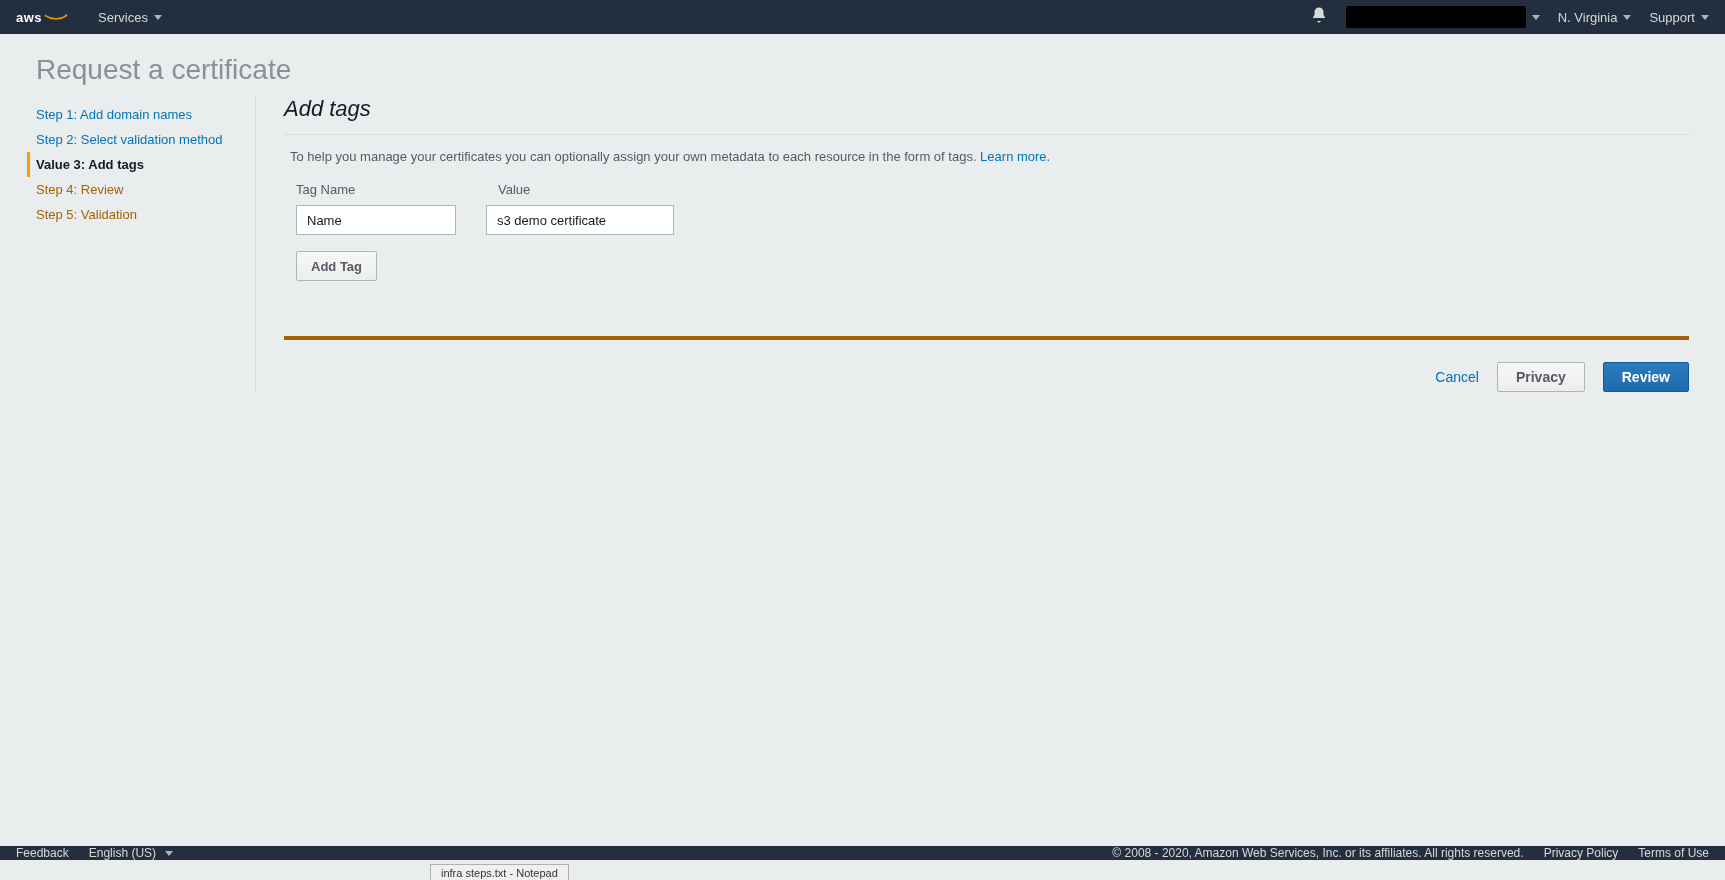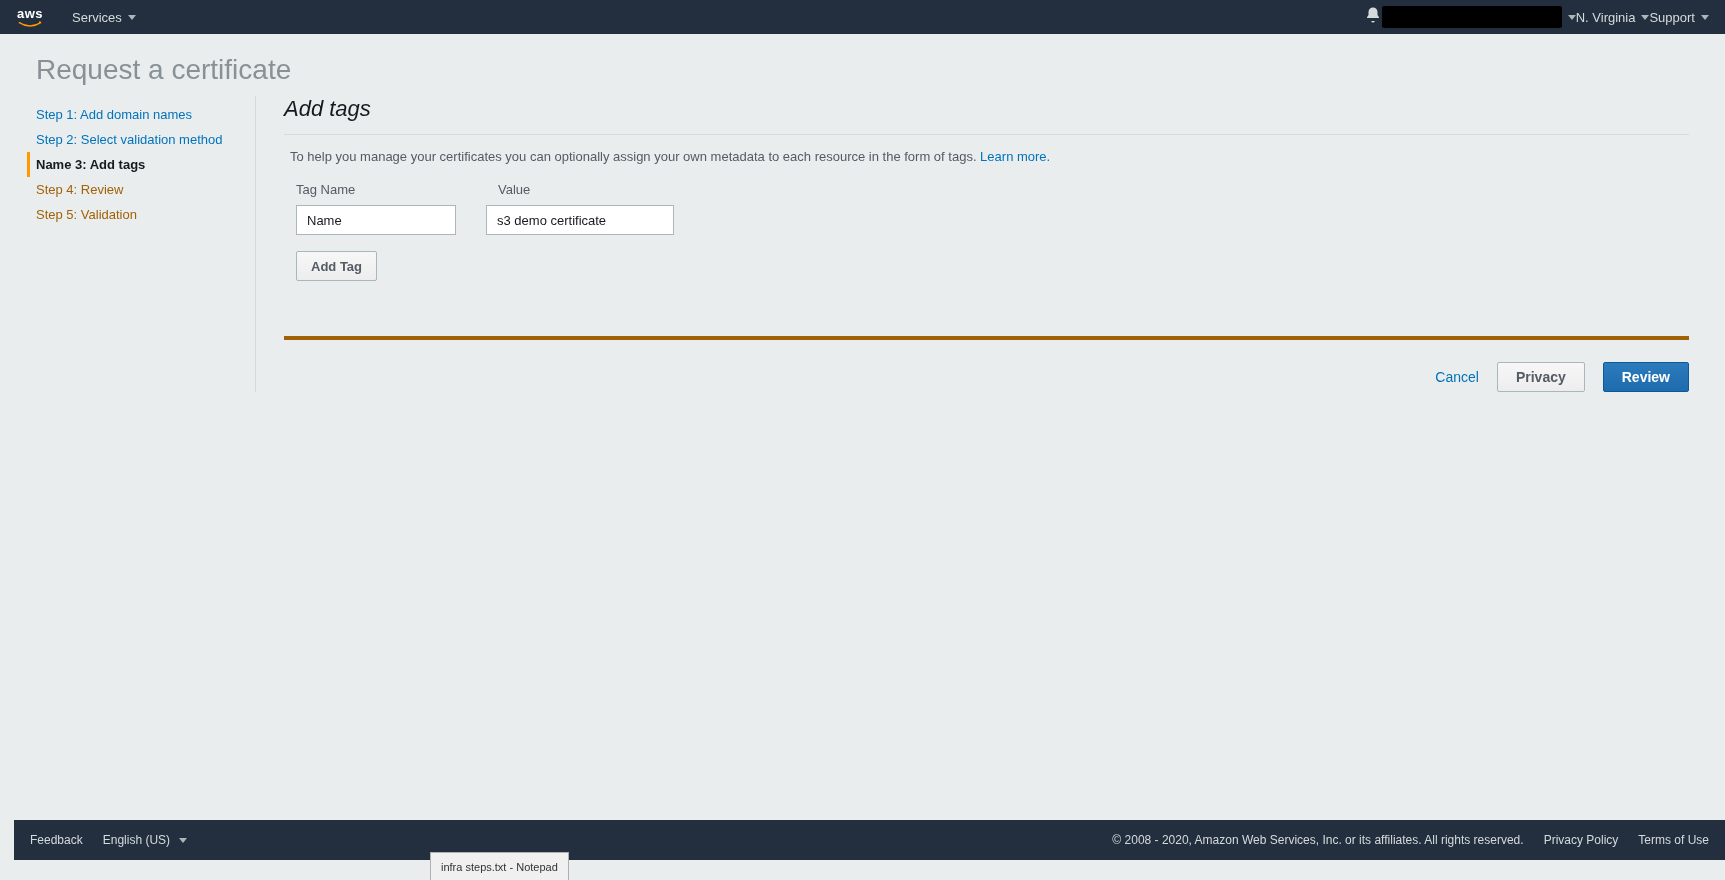--- a/index.html
+++ b/index.html
@@ -24,34 +24,34 @@
   color: #d5dbdb;
   font-size: 13px;
 }
 .topnav-left { display: flex; align-items: center; gap: 28px; }
 .aws-logo {
   color: #ff9900;
   font-weight: bold;
   font-size: 16px;
   position: relative;
   display: flex;
-  flex-direction: column;
+  flex-direction: row;
   align-items: center;
   line-height: 1;
 }
 .aws-logo .text { color: #fff; font-size: 13px; letter-spacing: 0.5px; }
 .aws-logo .swoosh { width: 28px; height: 8px; }
 .nav-item { display: flex; align-items: center; gap: 6px; cursor: pointer; }
 .caret-down {
   width: 0; height: 0;
   border-left: 4px solid transparent;
   border-right: 4px solid transparent;
   border-top: 5px solid #aab7b8;
 }
-.topnav-right { margin-left: auto; display: flex; }
+.topnav-right { margin-left: auto; display: flex; gap: 18px; }
 .bell-icon svg { width: 18px; height: 18px; fill: #d5dbdb; }
 .account-box { background: #000; width: 180px; height: 22px; border-radius: 2px; }
 
 
 .page {
   padding: 20px 36px;
 }
 .page-title {
   font-size: 28px;
   font-weight: 300;
@@ -150,22 +150,22 @@
 .btn-primary {
   background: linear-gradient(#2b7bbd,#1e6bad);
   border: 1px solid #0d5a9a;
   color: #fff;
 }
 
 
 .footer {
   position: absolute;
   bottom: 20px;
-  left: 14px; right: 0;
-  height: 40px;
+  left: 0; right: 0;
+  height: 14px;
   background: #232f3e;
   color: #d5dbdb;
   font-size: 12px;
   display: flex;
   align-items: center;
   padding: 0 16px;
 }
 .footer-left { display: flex; align-items: center; gap: 20px; }
 .footer-right { margin-left: auto; display: flex; align-items: center; gap: 20px; }
 .footer a { color: #d5dbdb; text-decoration: none; }
@@ -177,21 +177,21 @@
   display: inline-block;
   margin-left: 6px;
   vertical-align: middle;
 }
 
 
 .taskbar-tab {
   position: absolute;
   bottom: 0;
   left: 430px;
-  height: 28px;
+  height: 16px;
   background: #f0f0f0;
   border: 1px solid #b0b0b0;
   border-bottom: none;
   padding: 1px 10px;
   font-size: 11px;
   color: #333;
   display: flex;
   align-items: center;
 }
 </style>
@@ -234,21 +234,21 @@
 </div>
 
 <div class="page">
   <h1 class="page-title">Request a certificate</h1>
 
   <div class="layout">
     <nav class="sidebar">
       <ul>
         <li class="completed">Step 1: Add domain names</li>
         <li class="completed">Step 2: Select validation method</li>
-        <li class="active">Name 3: Add tags</li>
+        <li class="active">Value 3: Add tags</li>
         <li class="upcoming">Step 4: Review</li>
         <li class="upcoming">Step 5: Validation</li>
       </ul>
     </nav>
 
     <div class="main">
       <h2 class="section-title">Add tags</h2>
       <p class="description">
         <span>To help you manage your certificates you can optionally assign your own metadata to each resource in the form of tags. </span><a href="#">Learn more.</a>
       </p>

